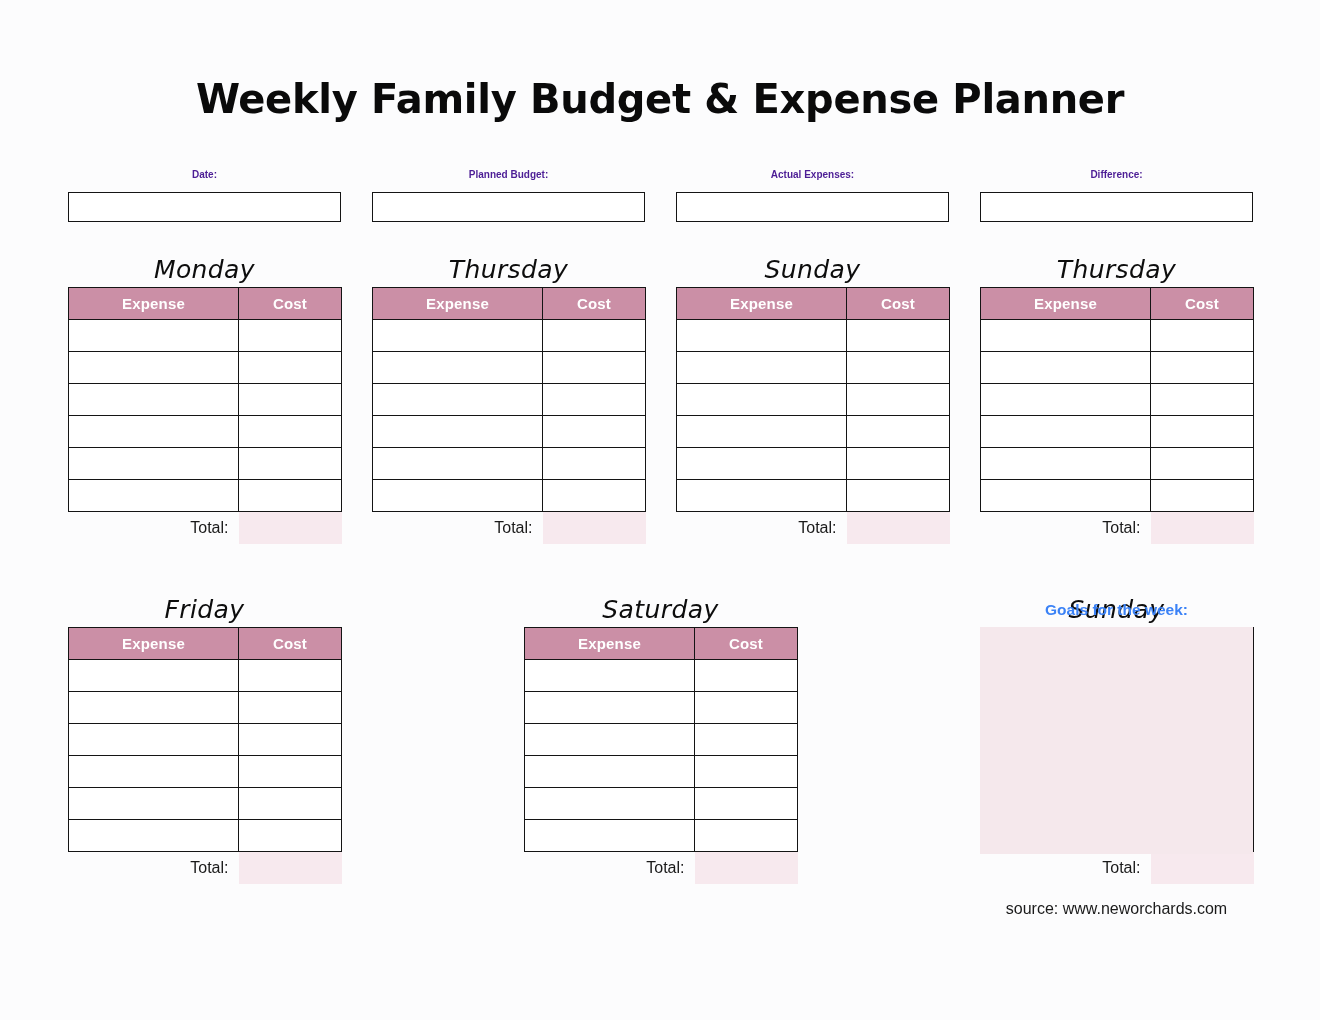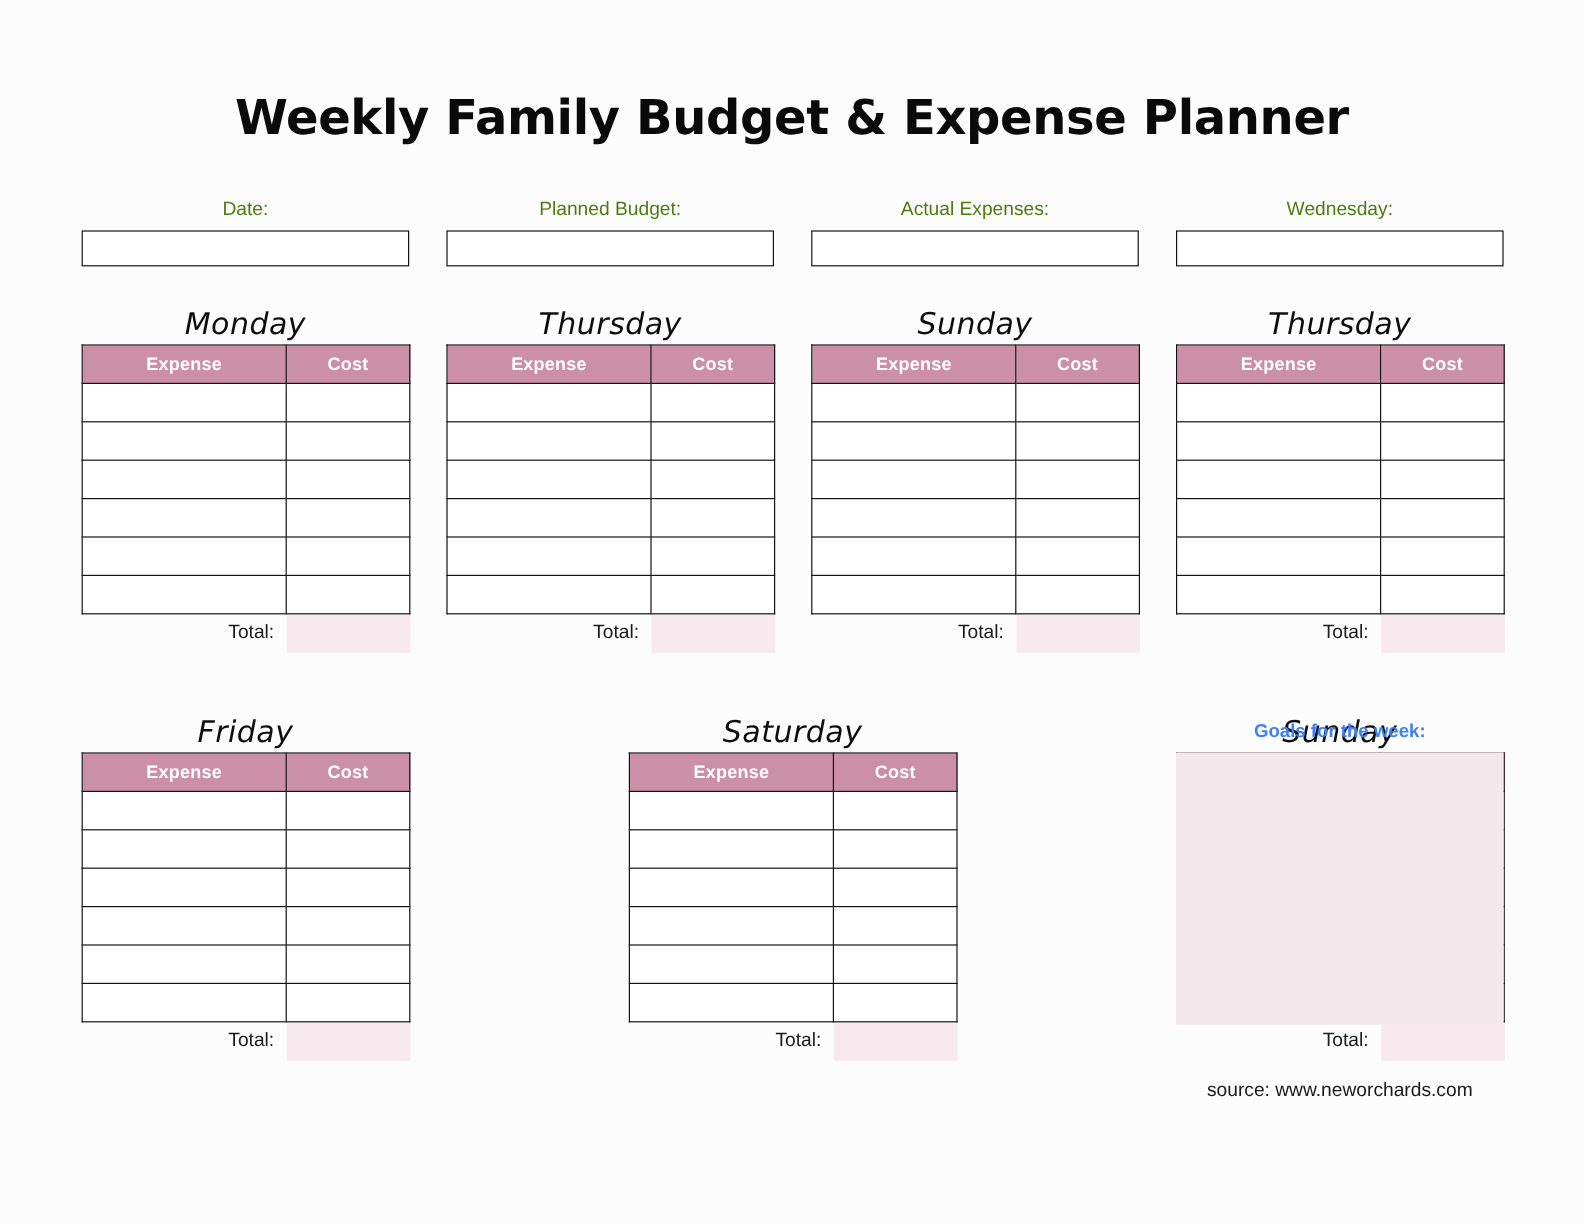--- a/index.html
+++ b/index.html
@@ -45,23 +45,23 @@
     top: 166px;
     width: 1185px;
     display: flex;
     justify-content: space-between;
   }
   .summary-field {
     width: 273px;
   }
   .summary-label {
     text-align: center;
-    font-size: 16px;
-    font-weight: 400;
-    color: #4d7c0f;
+    font-size: 10px;
+    font-weight: 700;
+    color: #4c1d95;
     margin-bottom: 8px;
     line-height: 18px;
   }
   .summary-input {
     height: 30px;
     border: 1.6px solid #141414;
     background: #ffffff;
     box-sizing: border-box;
   }
 
@@ -190,21 +190,21 @@
       <div class="summary-label">Planned Budget:</div>
       <div class="summary-input"></div>
     </div>
 
     <div class="summary-field">
       <div class="summary-label">Actual Expenses:</div>
       <div class="summary-input"></div>
     </div>
 
     <div class="summary-field">
-      <div class="summary-label">Wednesday:</div>
+      <div class="summary-label">Difference:</div>
       <div class="summary-input"></div>
     </div>
 
   </div>
 
   <div class="day-grid row1">
 
     <div class="day-block">
       <div class="day-name">Monday</div>
       <table class="day-table">

